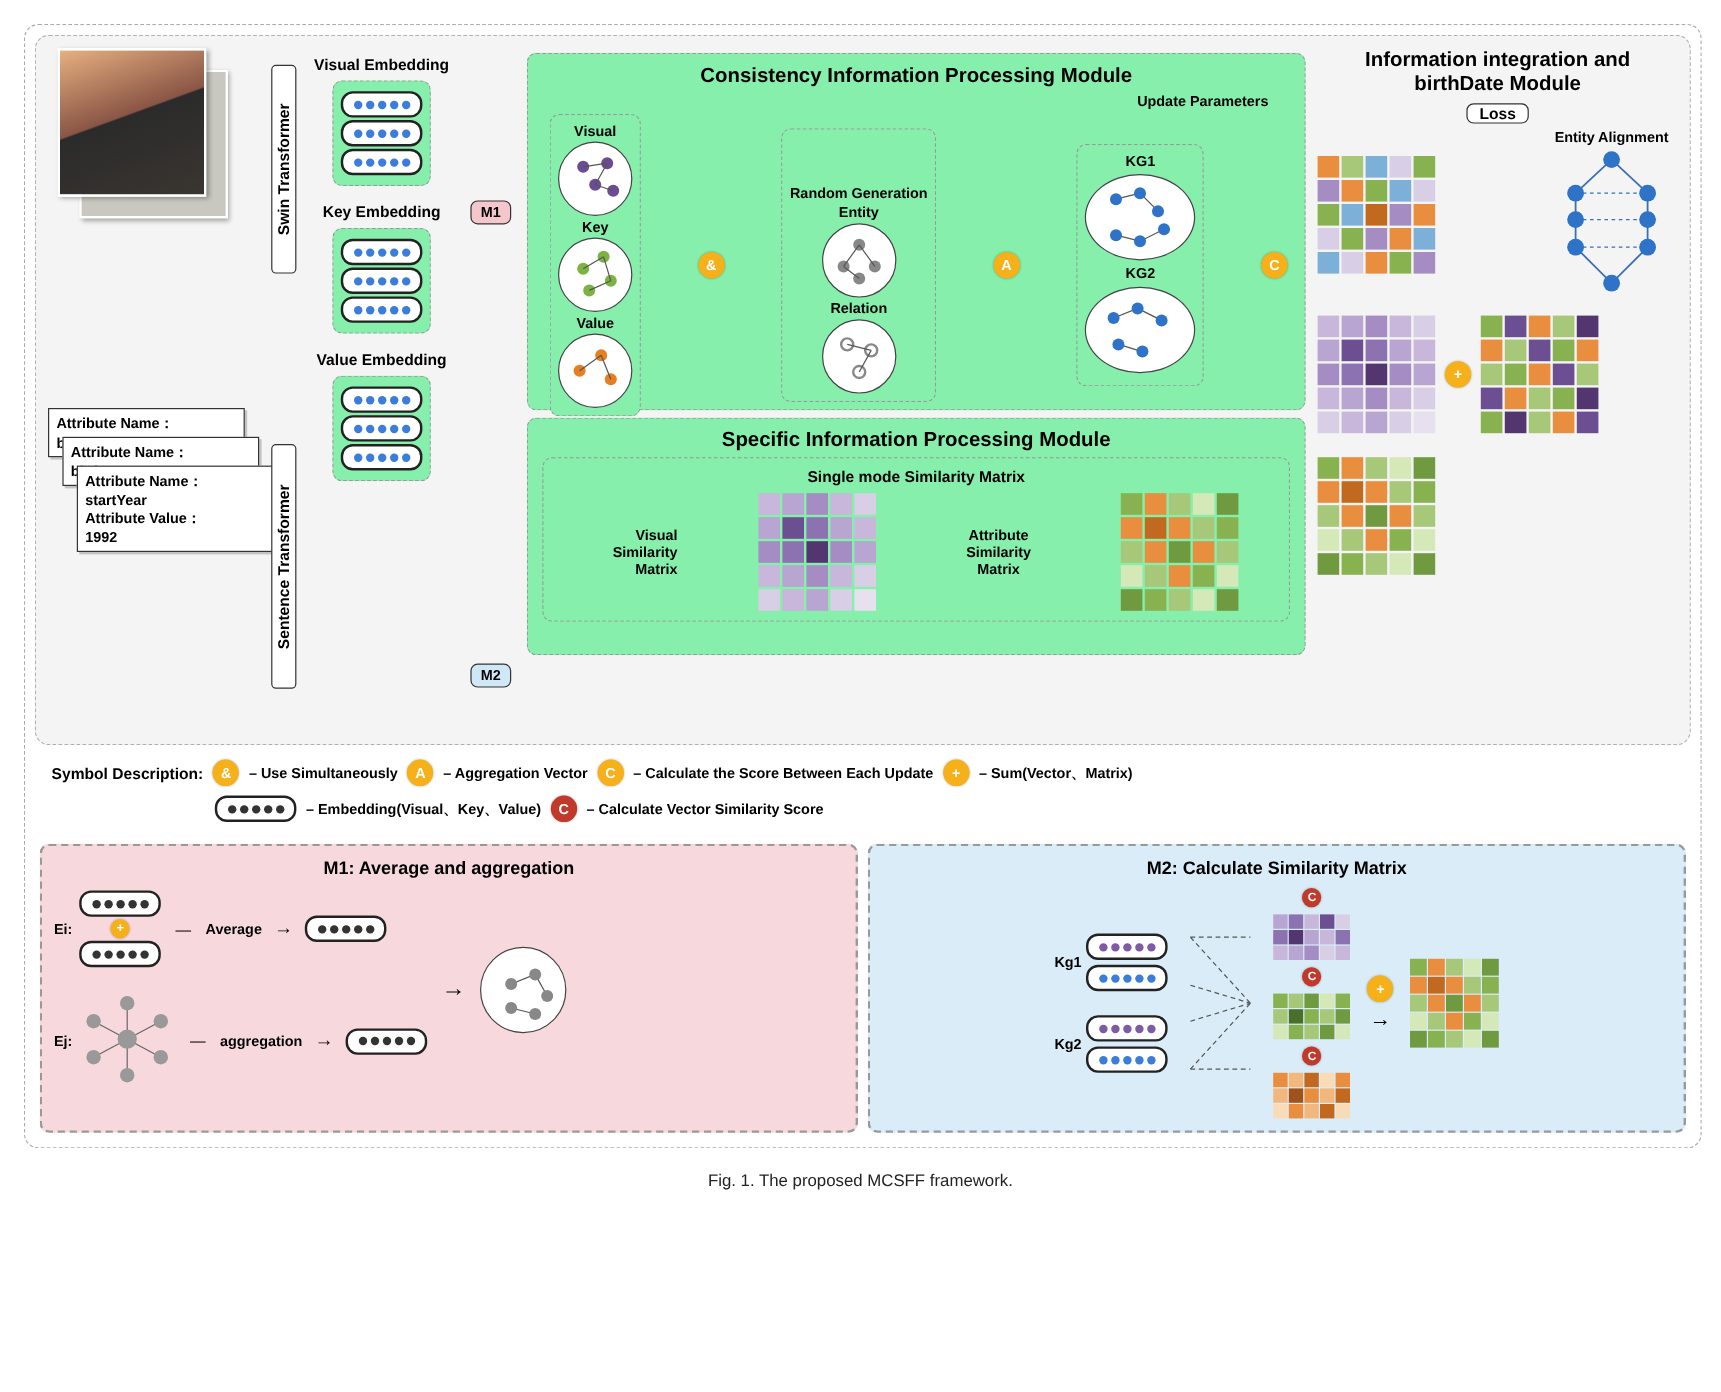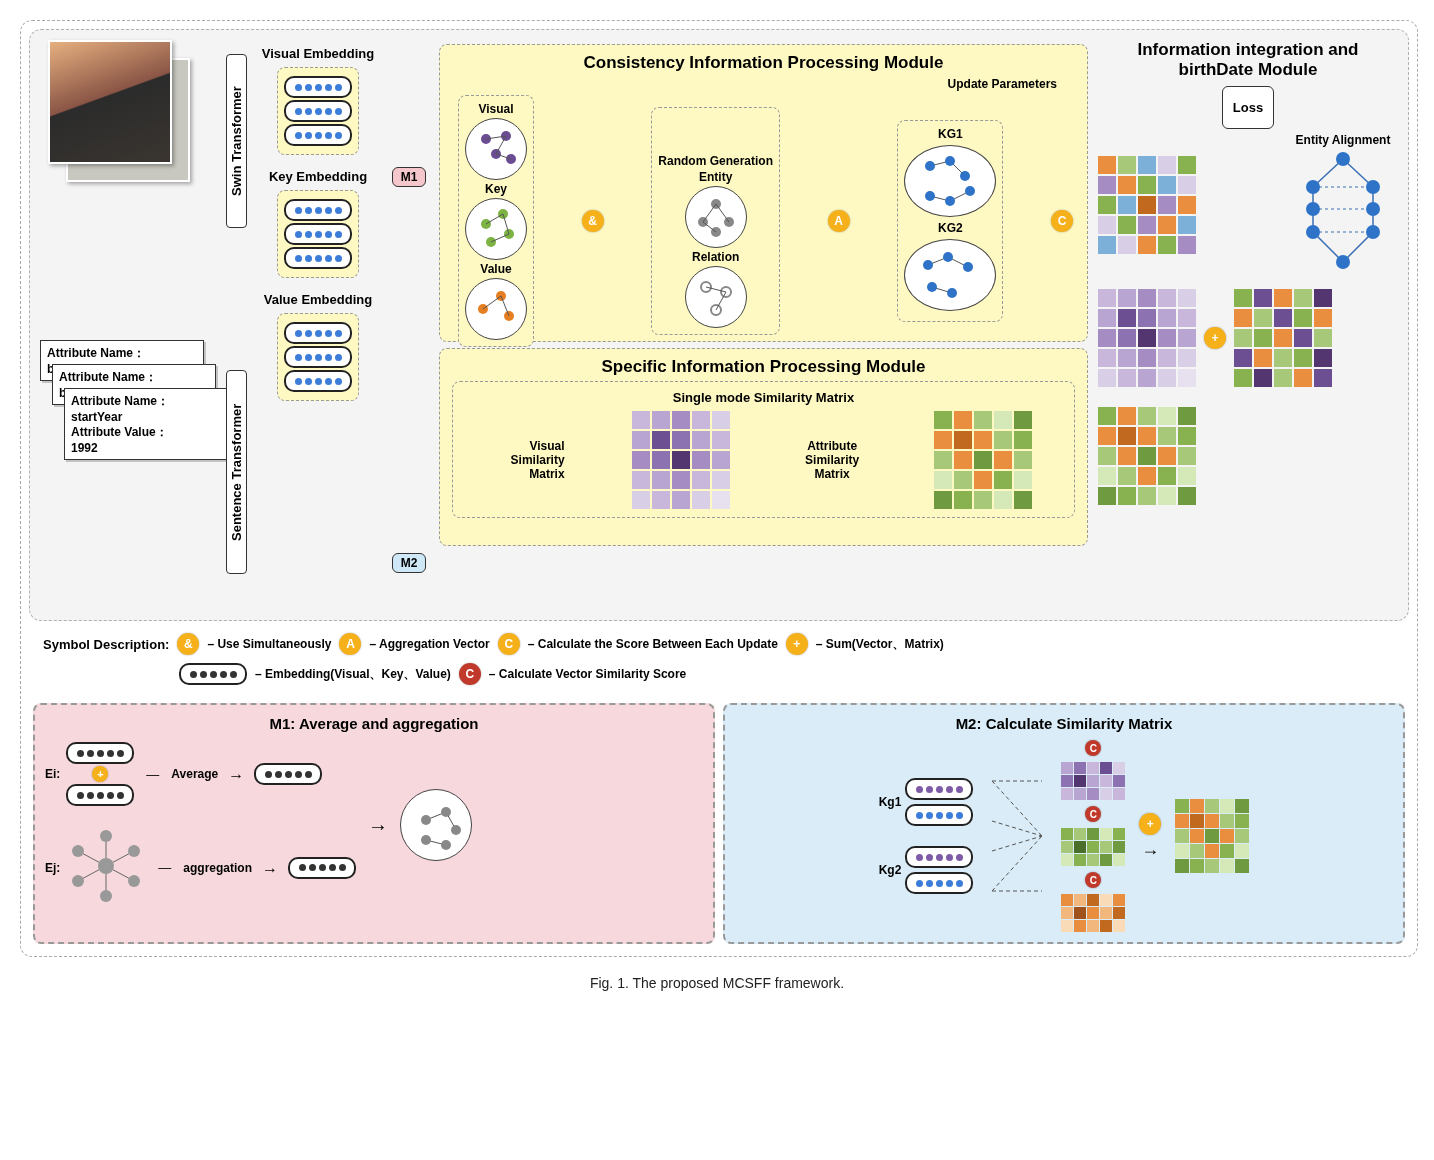--- a/index.html
+++ b/index.html
@@ -23,21 +23,21 @@
     padding: 10px;
     background: #f4f4f4;
   }
   .row { display: flex; }
   .module-box {
     border: 1.5px dashed #999;
     border-radius: 8px;
     padding: 8px;
     margin: 4px;
     position: relative;
-    background: #fef9c3;
+    background: #86efac;
   }
   .title-bold {
     font-weight: bold;
     font-size: 17px;
     text-align: center;
   }
   .lbl { font-weight: bold; font-size: 13px; }
   .lbl-sm { font-weight: bold; font-size: 12px; }
   .capsule {
     border: 2px solid #222;
@@ -140,21 +140,21 @@
     width: 90px; height: 70px;
     border: 1.5px solid #444;
     border-radius: 50%;
     background:#fff;
     margin: 4px 0;
     display:flex; align-items:center; justify-content:center;
   }
   .loss-box {
     border: 1.5px solid #333;
     border-radius: 6px;
-    padding: 13px 10px;
+    padding: 0 10px;
     font-weight: bold;
     font-size: 13px;
     background: #fff;
     display: inline-block;
   }
   .arrow-rt::after {
     content:"→"; font-size:16px; margin:0 4px;
   }
   .star-net svg { width:80px; height:80px;}
 </style>

